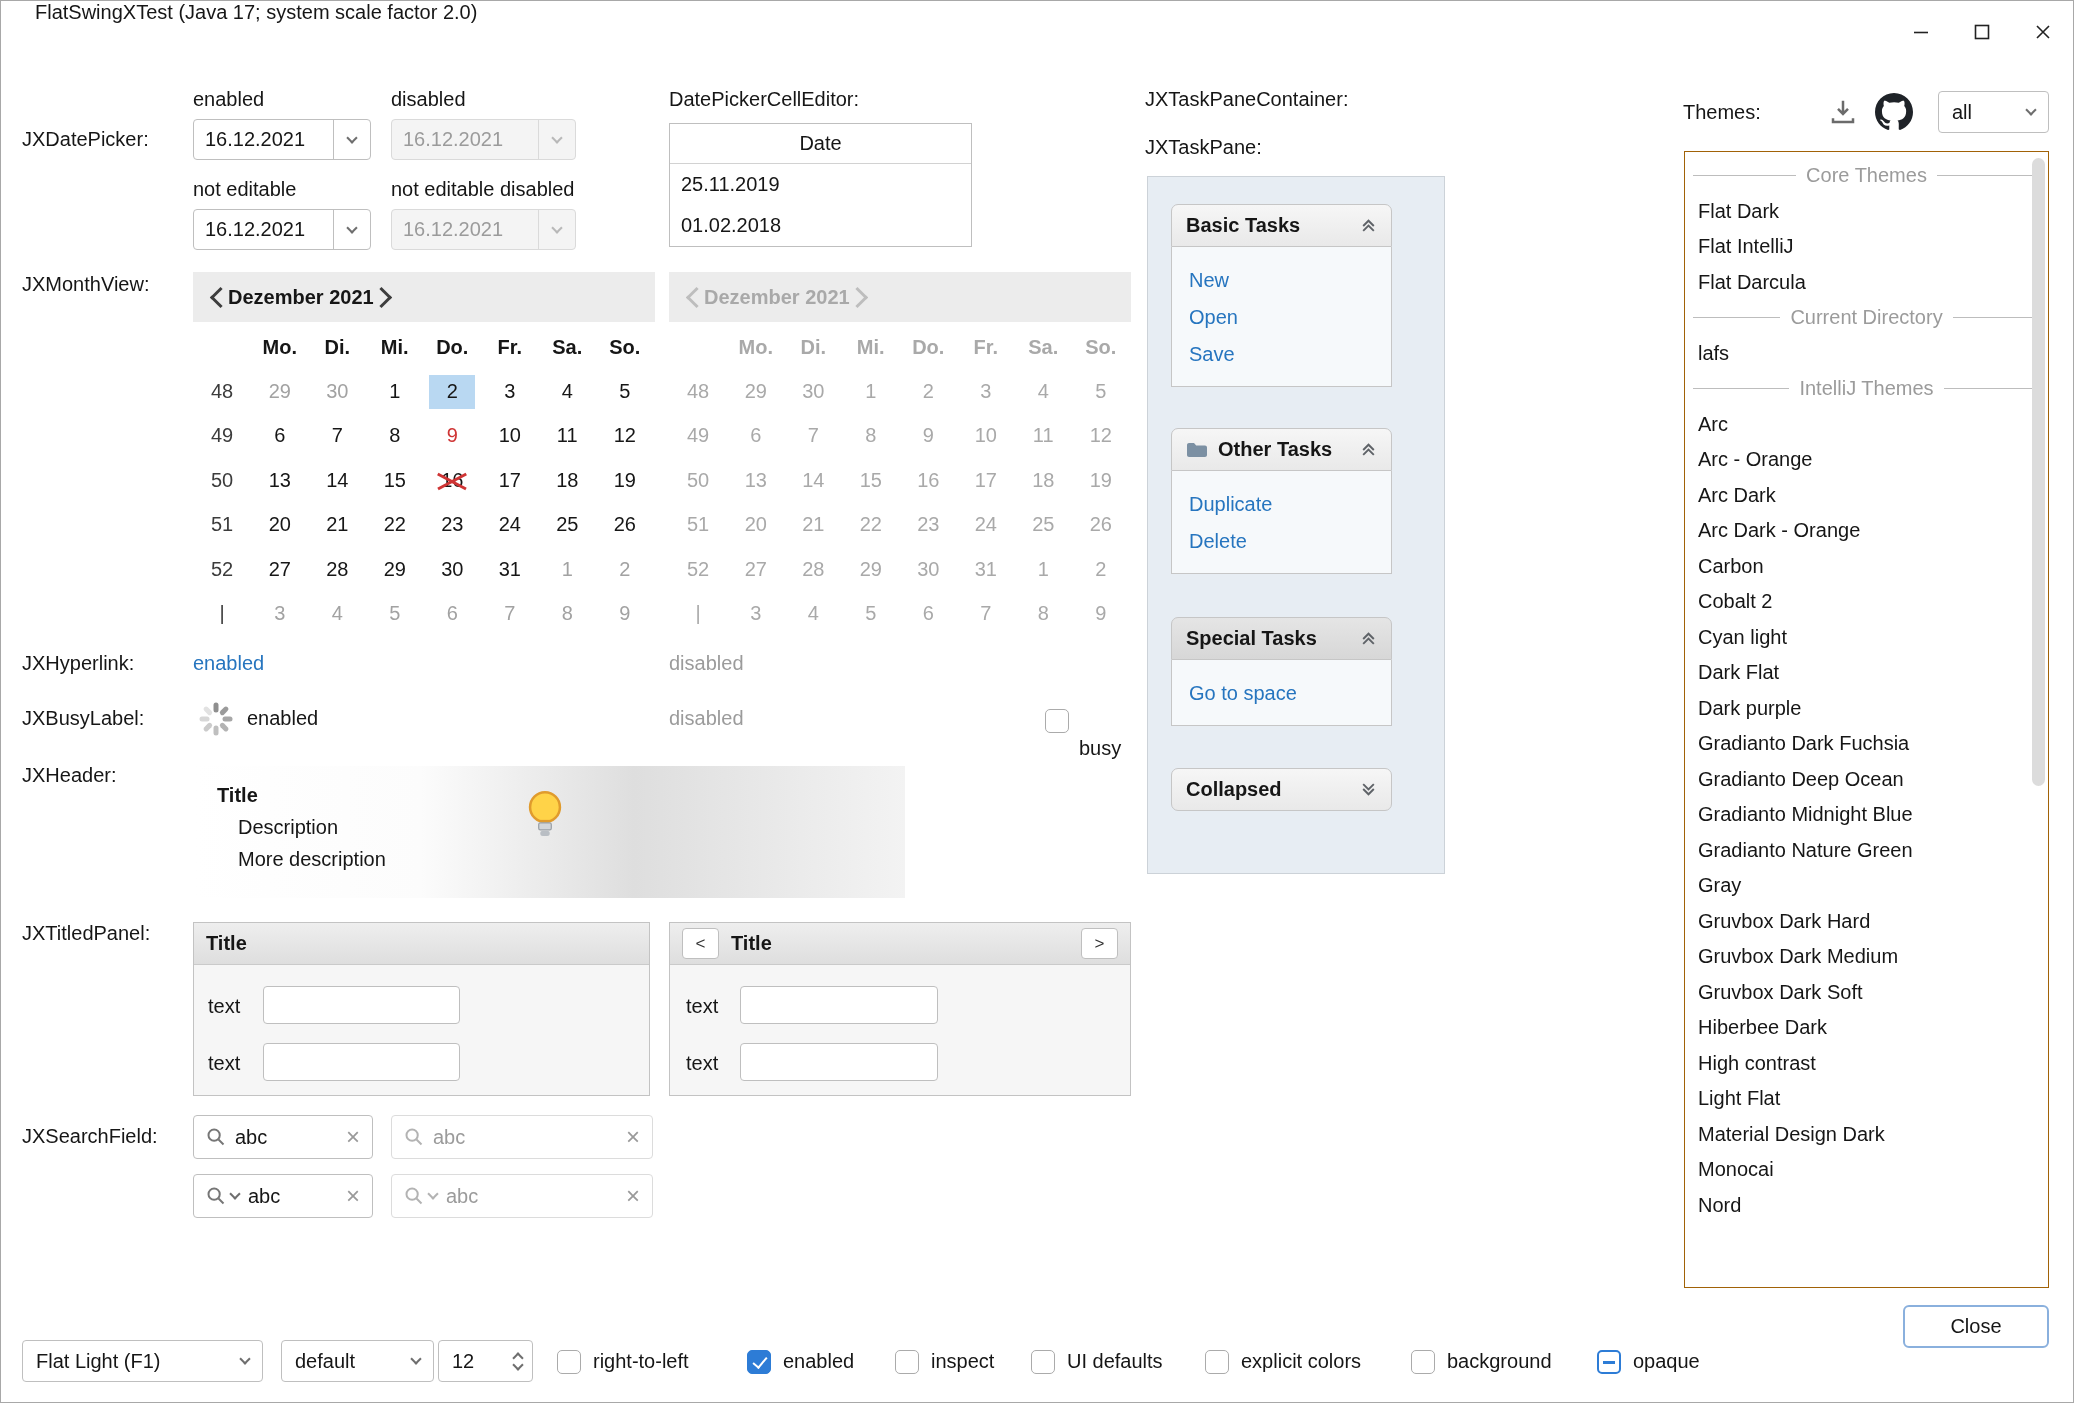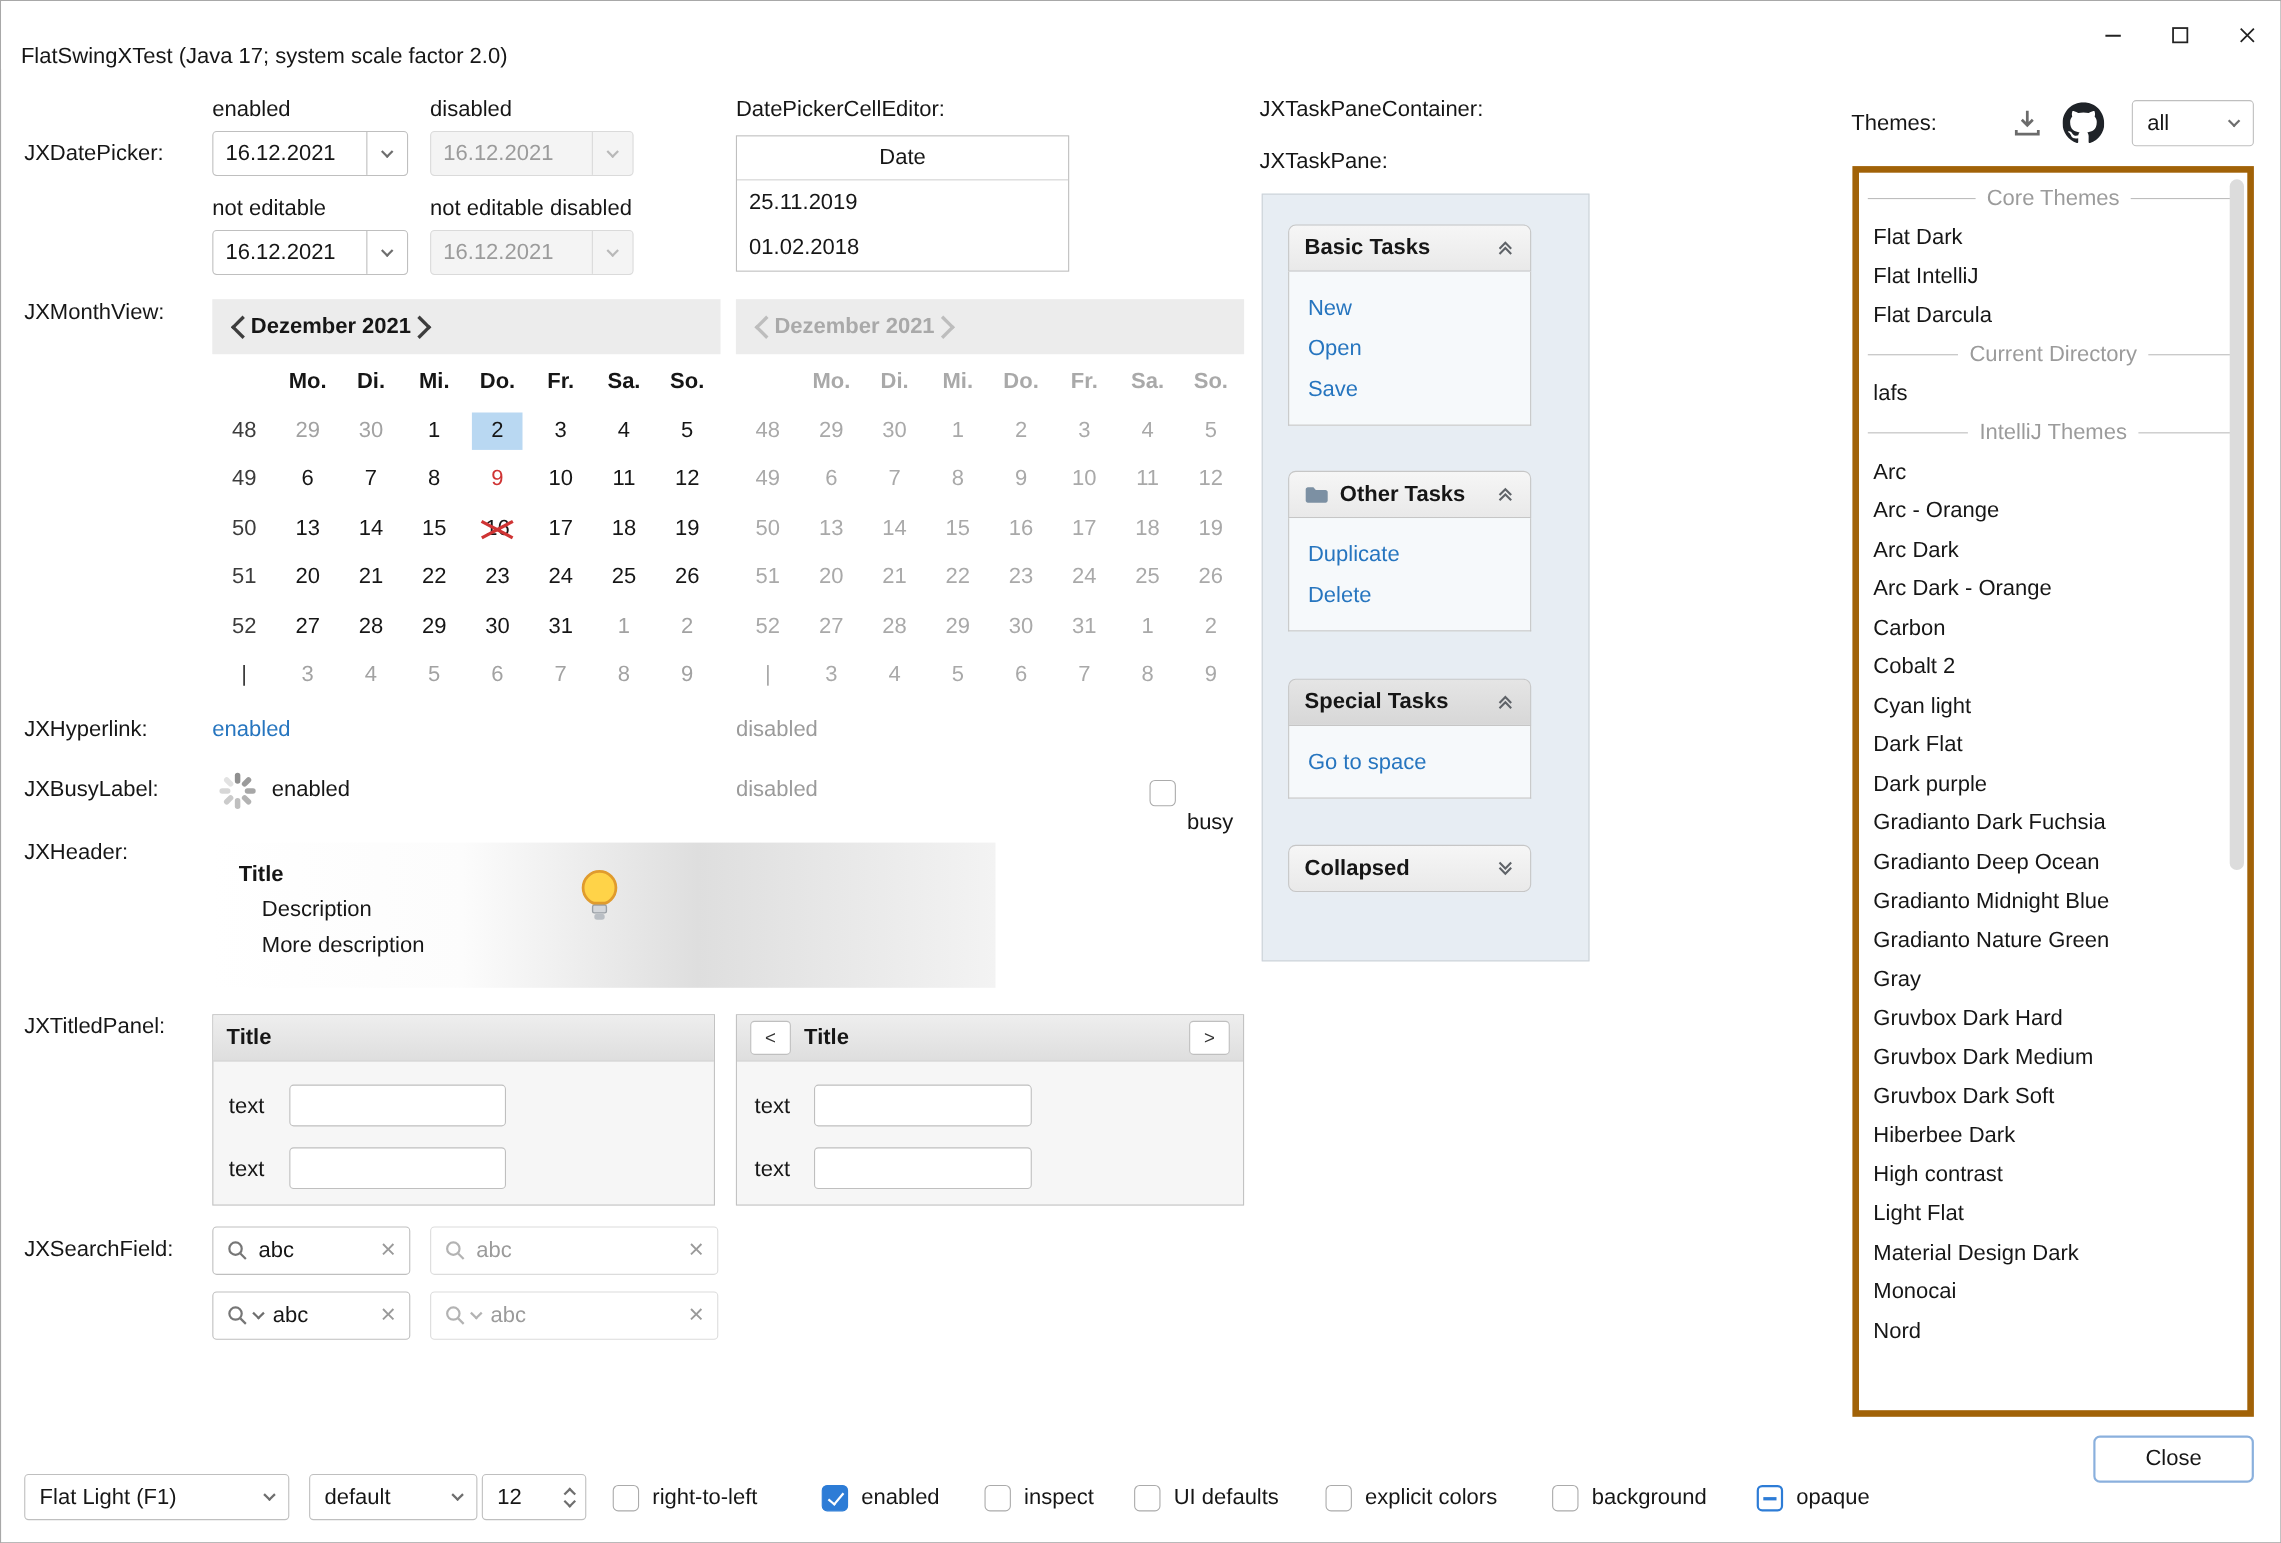--- a/index.html
+++ b/index.html
@@ -4,21 +4,21 @@
 <style>
 *{box-sizing:border-box;margin:0;padding:0}
 body{font-family:"Liberation Sans","DejaVu Sans",sans-serif;background:#ffffff}
 .app{position:relative;width:2074px;height:1403px;background:#fff;border:1px solid #a8a8a8;overflow:hidden;font-size:20px;color:#161616}
 .abs{position:absolute;white-space:nowrap}
 .b{font-weight:bold}
 .muted{color:#9b9b9b}
 .link{color:#2675bf}
 
 
-.titlebar{position:absolute;top:0;left:0;right:0;height:62px;display:flex;align-items:flex-end;background:#fff}
+.titlebar{position:absolute;top:0;left:16px;right:0;height:62px;display:flex;align-items:flex-start;background:#fff}
 .title-text{margin-left:18px}
 .win-btns{margin-left:auto;display:flex;height:100%}
 .win-btn{width:61px;display:flex;align-items:center;justify-content:center}
 
 
 .chv{display:inline-block;border:solid #444;border-width:0 2.5px 2.5px 0;padding:4.5px}
 .chv.down{transform:rotate(45deg);margin-top:-4px}
 .chv.up{transform:rotate(-135deg);margin-bottom:-4px}
 .chv.left{transform:rotate(135deg)}
 .chv.right{transform:rotate(-45deg)}
@@ -81,21 +81,21 @@
 .tp-group{position:absolute;left:23px;width:221px}
 .tp-header{height:43px;background:linear-gradient(#f6f6f6,#e9e9e9);border:1px solid #c6c6c6;border-radius:7px;display:flex;align-items:center;padding:0 14px;gap:10px}
 .tp-header.open{border-radius:7px 7px 0 0}
 .tp-header.hot{background:linear-gradient(#e5e5e5,#d7d7d7)}
 .tp-title{font-weight:bold}
 .tp-chev{margin-left:auto;display:flex}
 .tp-content{border:1px solid #c6c6c6;border-top:none;background:#f6f9fb;padding:15px 0 13px 17px}
 .tp-link{color:#2675bf;line-height:37px}
 
 
-.theme-panel{position:absolute;border:6px solid #a16207;background:#fff;padding:6px 0;overflow:hidden}
+.theme-panel{position:absolute;border:1px solid #a16207;background:#fff;padding:6px 0;overflow:hidden}
 .theme-item{height:35.5px;display:flex;align-items:center;padding-left:13px}
 .theme-item.selected{background:#d5d5d5}
 .theme-sep{height:35.5px;display:flex;align-items:center;color:#9b9b9b;gap:10px;padding:0 8px}
 .theme-sep::before,.theme-sep::after{content:"";height:1px;background:#bdbdbd;flex:1}
 .theme-thumb{position:absolute;right:3px;top:6px;width:13px;height:628px;background:#dcdcdc;border-radius:8px}
 
 
 .combo{position:absolute;height:42px;border:1px solid #bfbfbf;border-radius:4px;background:#fff;display:flex;align-items:center;padding:0 13px;gap:10px}
 .combo .cval{flex:1}
 .spinner{position:absolute;height:42px;border:1px solid #bfbfbf;border-radius:4px;background:#fff;display:flex;align-items:center;padding:0 0 0 13px}

